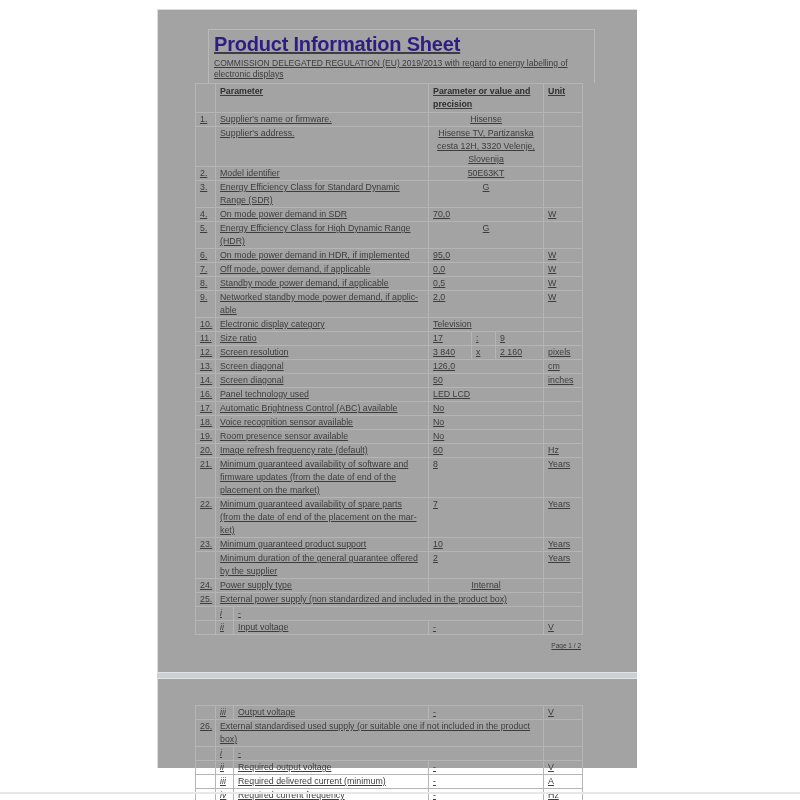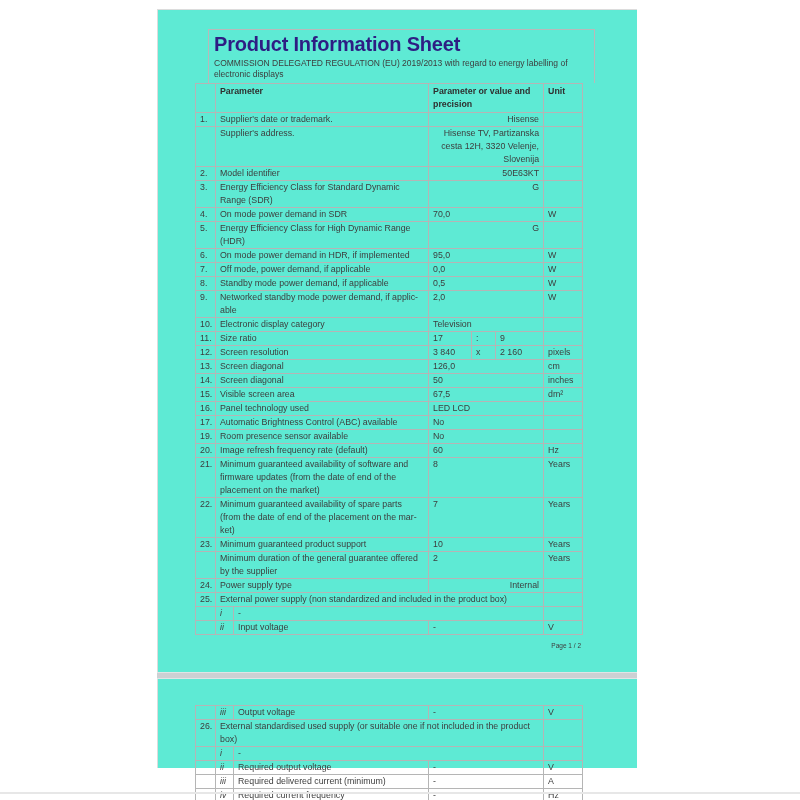--- a/index.html
+++ b/index.html
@@ -1,22 +1,22 @@
 <!DOCTYPE html>
 <html><head>
 <meta charset="utf-8">
 <style>
   html,body{margin:0;padding:0;}
   body{
     width:800px;height:800px;background:#ffffff;position:relative;overflow:hidden;
     font-family:"Liberation Sans",sans-serif;color:#3d3d3d;
   }
   .page{
-    position:absolute;left:157px;width:480px;background:#5eead4;
-    border-left:1px solid #dcdcdc;box-sizing:border-box;
+    position:absolute;left:157px;width:480px;background:#a3a3a3;
+    border-left:1px solid #dcdcdc;box-sizing:border-box;text-decoration:underline;
   }
   .page1{top:9px;height:663px;border-top:1px solid #dcdcdc;padding-top:19px;}
   .page2{top:679px;height:89px;padding-top:26px;}
   .page-separator{
     position:absolute;left:157px;top:672px;width:480px;height:7px;
     background:#cdd0d3;border-top:1px solid #e2e4e6;border-bottom:1px solid #e2e4e6;box-sizing:border-box;
   }
   .bottom-line{position:absolute;left:0;top:792px;width:800px;height:2px;background:#e7e7e7;}
   .doc-frame{
     margin-left:50px;width:387px;box-sizing:border-box;
@@ -28,21 +28,21 @@
   table.sheet{
     border-collapse:collapse;table-layout:fixed;width:387px;margin-left:37px;
     font-size:8.8px;line-height:13px;color:#3d3d3d;
   }
   table.sheet th,table.sheet td{
     border:1px solid #b5b5b5;vertical-align:top;padding:0 4px;text-align:left;overflow:hidden;
   }
   table.sheet th{font-weight:700;color:#2f2f2f;padding-top:1px;padding-bottom:1px;}
   td.num{padding-left:3px;padding-right:1px;}
   td.value{text-align:right;padding-right:6px;}
-  td.value.left{text-align:right;padding-left:4px;}
+  td.value.left{text-align:center;padding-left:4px;}
   td.c{text-align:center;padding:0 2px;}
   td.roman{font-style:italic;padding-left:5px;}
   td.unit{padding-left:4px;}
   td.dash{padding-left:6px;}
   .page-footer{
     width:387px;margin:6px 0 0 50px;box-sizing:border-box;
     text-align:right;padding-right:14px;font-size:6.5px;line-height:9px;color:#3d3d3d;
   }
 </style>
 </head>
@@ -67,21 +67,21 @@
       <tr>
         <th class="num"></th>
         <th colspan="2">Parameter</th>
         <th colspan="3">Parameter or value and precision</th>
         <th>Unit</th>
       </tr>
     </thead>
     <tbody id="tbody-page1">
         <tr>
           <td class="num" colspan="1">1.</td>
-          <td class="param" colspan="2">Supplier's date or trademark.</td>
+          <td class="param" colspan="2">Supplier's name or firmware.</td>
           <td class="value left" colspan="3">Hisense</td>
           <td class="unit" colspan="1"></td>
         </tr>
         <tr>
           <td class="num" colspan="1"></td>
           <td class="param" colspan="2">Supplier's address.</td>
           <td class="value left" colspan="3">Hisense TV, Partizanska cesta 12H, 3320 Velenje, Slovenija</td>
           <td class="unit" colspan="1"></td>
         </tr>
         <tr>
@@ -160,34 +160,34 @@
           <td class="value" colspan="3">126,0</td>
           <td class="unit" colspan="1">cm</td>
         </tr>
         <tr>
           <td class="num" colspan="1">14.</td>
           <td class="param" colspan="2">Screen diagonal</td>
           <td class="value" colspan="3">50</td>
           <td class="unit" colspan="1">inches</td>
         </tr>
         <tr>
-          <td class="num" colspan="1">15.</td>
-          <td class="param" colspan="2">Visible screen area</td>
-          <td class="value" colspan="3">67,5</td>
-          <td class="unit" colspan="1">dm²</td>
-        </tr>
-        <tr>
           <td class="num" colspan="1">16.</td>
           <td class="param" colspan="2">Panel technology used</td>
           <td class="value" colspan="3">LED LCD</td>
           <td class="unit" colspan="1"></td>
         </tr>
         <tr>
           <td class="num" colspan="1">17.</td>
           <td class="param" colspan="2">Automatic Brightness Control (ABC) available</td>
+          <td class="value" colspan="3">No</td>
+          <td class="unit" colspan="1"></td>
+        </tr>
+        <tr>
+          <td class="num" colspan="1">18.</td>
+          <td class="param" colspan="2">Voice recognition sensor available</td>
           <td class="value" colspan="3">No</td>
           <td class="unit" colspan="1"></td>
         </tr>
         <tr>
           <td class="num" colspan="1">19.</td>
           <td class="param" colspan="2">Room presence sensor available</td>
           <td class="value" colspan="3">No</td>
           <td class="unit" colspan="1"></td>
         </tr>
         <tr>

